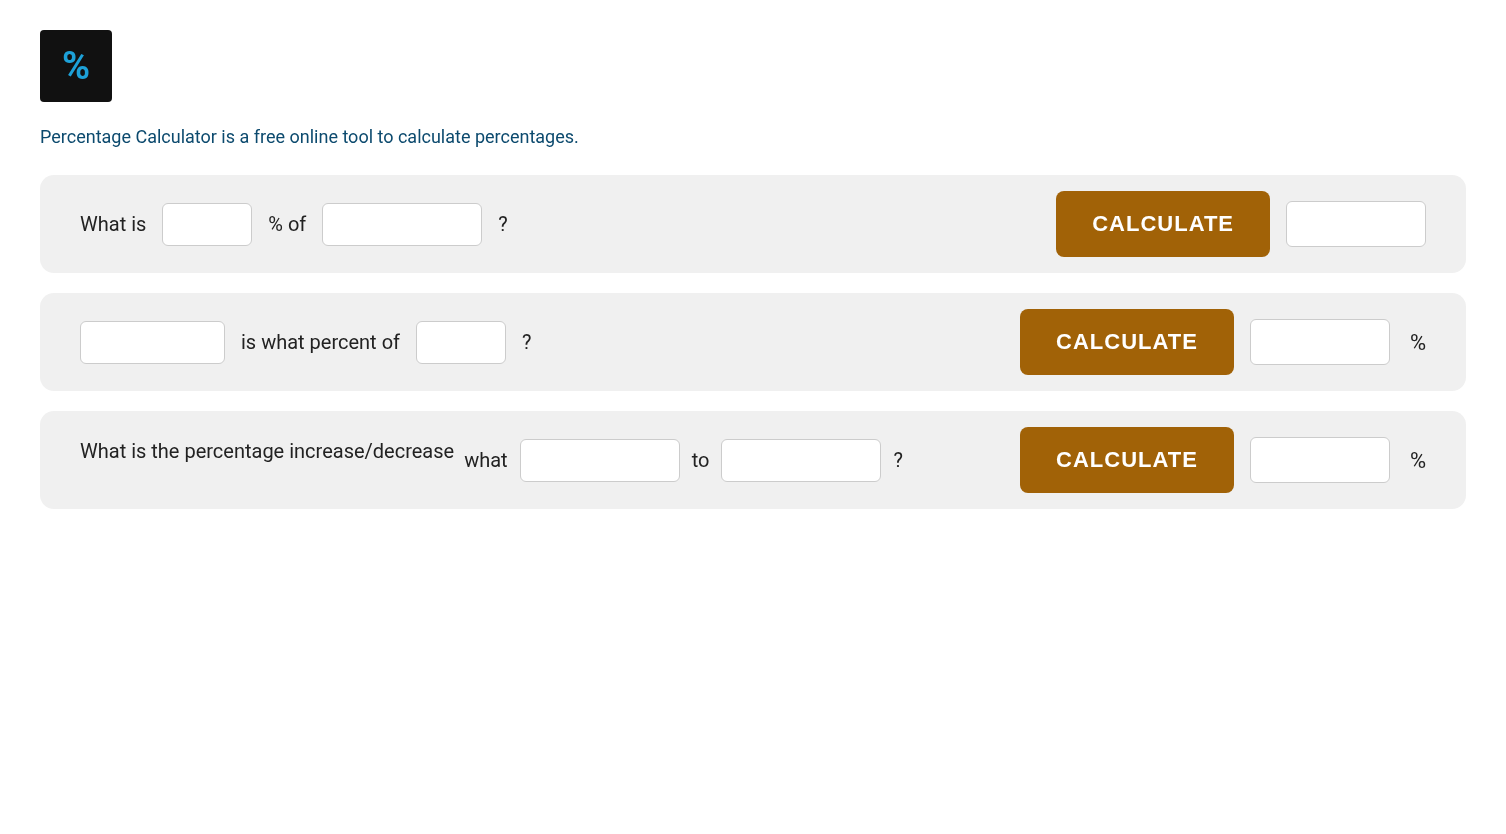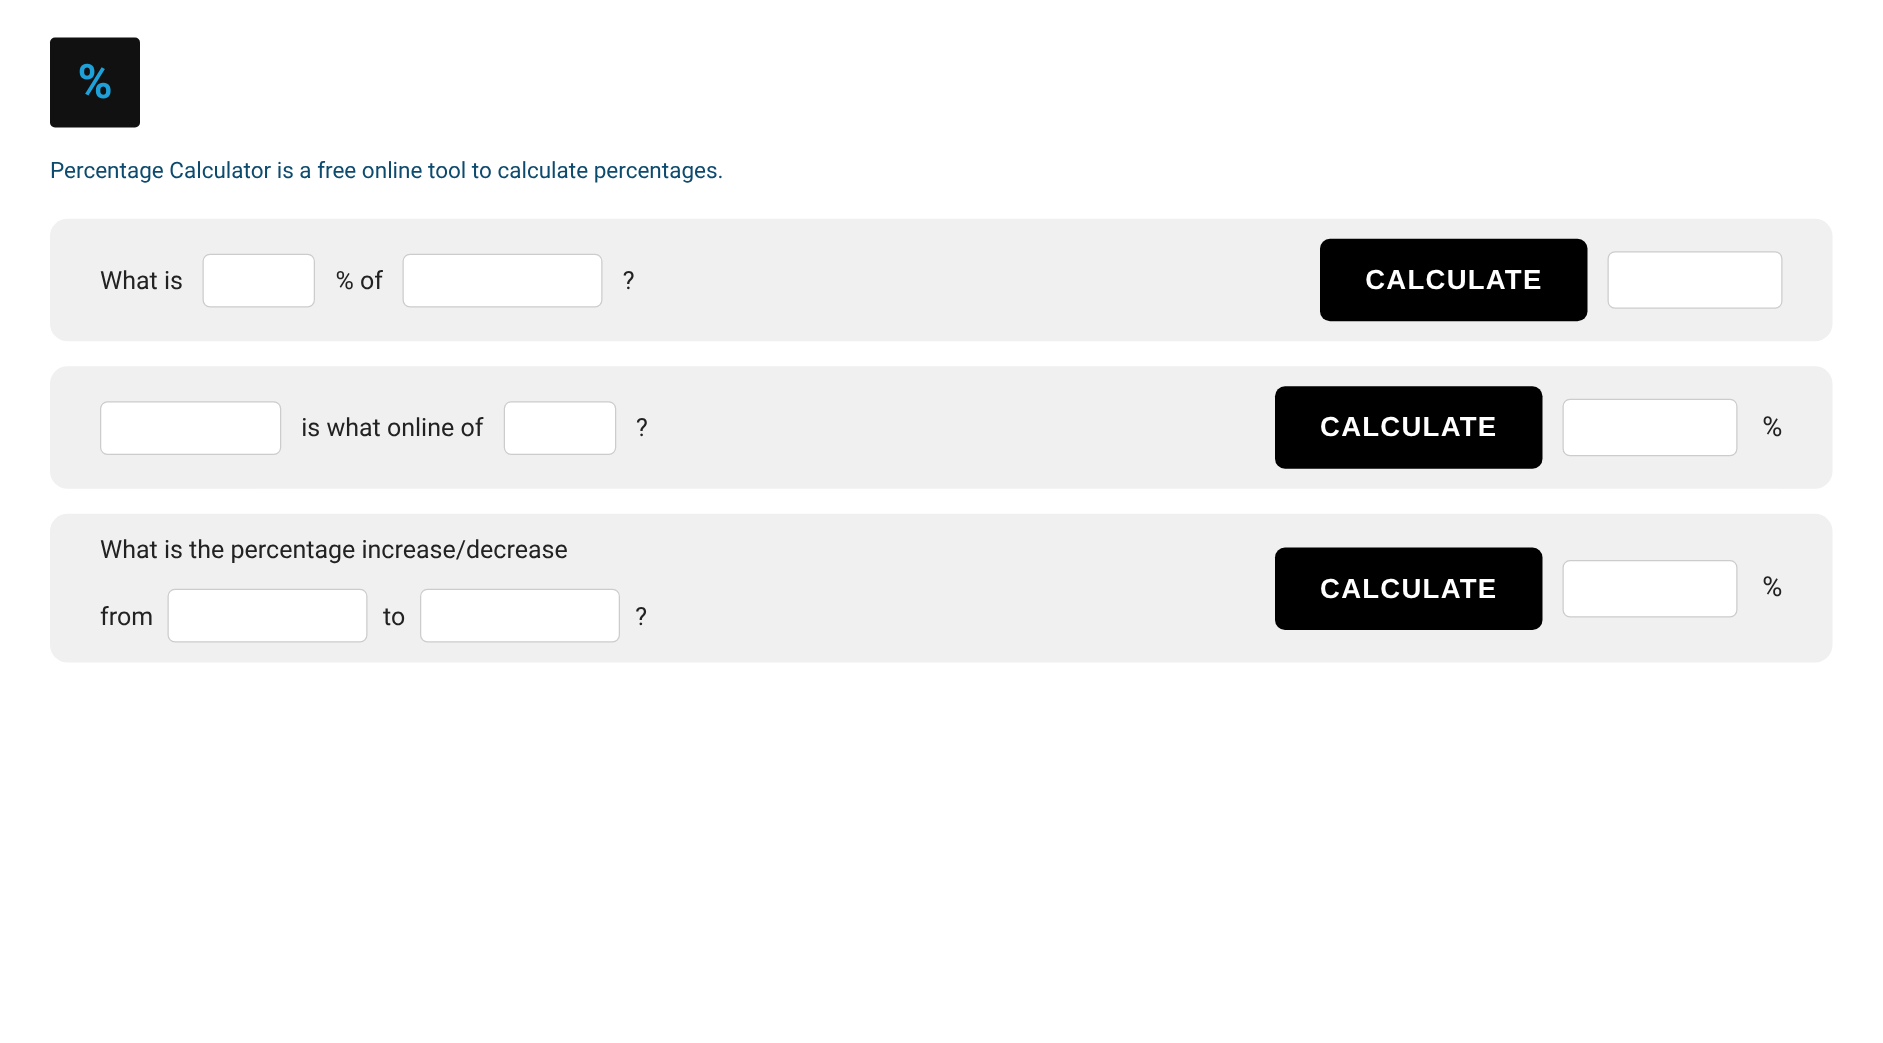--- a/index.html
+++ b/index.html
@@ -87,21 +87,21 @@
 
     .input-large {
       width: 145px;
     }
 
     .spacer {
       flex: 1;
     }
 
     .calc-btn {
-      background: #000000;
+      background: #a16207;
       color: #fff;
       border: none;
       border-radius: 8px;
       font-size: 22px;
       font-weight: 700;
       letter-spacing: 1px;
       padding: 20px 36px;
       cursor: pointer;
       white-space: nowrap;
     }
@@ -117,22 +117,21 @@
     }
 
     .percent-label {
       font-size: 22px;
       color: #222;
       margin-left: 4px;
     }
 
     .card-3-text {
       display: flex;
-      flex-direction: column;
-      gap: 20px;
+      gap: 10px;
     }
 
     .card-3-row1 {
       font-size: 20px;
       color: #222;
     }
 
     .card-3-row2 {
       display: flex;
       align-items: center;
@@ -158,34 +157,34 @@
   <span class="label">% of</span>
   <input type="text" class="input-medium" value="" style="">
   <span class="label">?</span>
   <div class="spacer"></div>
   <button class="calc-btn">CALCULATE</button>
   <div class="result-box"></div>
 </div>
 
 <div class="calc-card">
   <input type="text" class="input-large" value="" style="">
-  <span class="label">is what online of</span>
+  <span class="label">is what percent of</span>
   <input type="text" class="input-small" value="" style="">
   <span class="label">?</span>
   <div class="spacer"></div>
   <button class="calc-btn">CALCULATE</button>
   <div class="result-box"></div>
   <span class="percent-label">%</span>
 </div>
 
 <div class="calc-card">
   <div class="card-3-text">
     <div class="card-3-row1">What is the percentage increase/decrease</div>
     <div class="card-3-row2">
-      <span>from</span>
+      <span>what</span>
       <input type="text" class="input-medium" value="" style="">
       <span>to</span>
       <input type="text" class="input-medium" value="" style="">
       <span>?</span>
     </div>
   </div>
   <div class="spacer"></div>
   <button class="calc-btn">CALCULATE</button>
   <div class="result-box"></div>
   <span class="percent-label">%</span>

